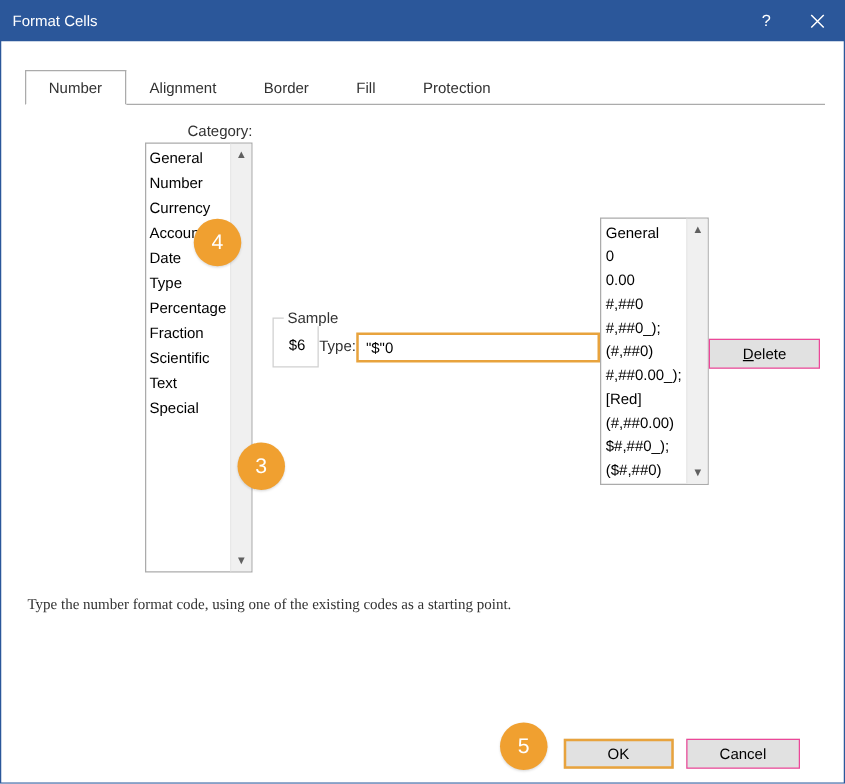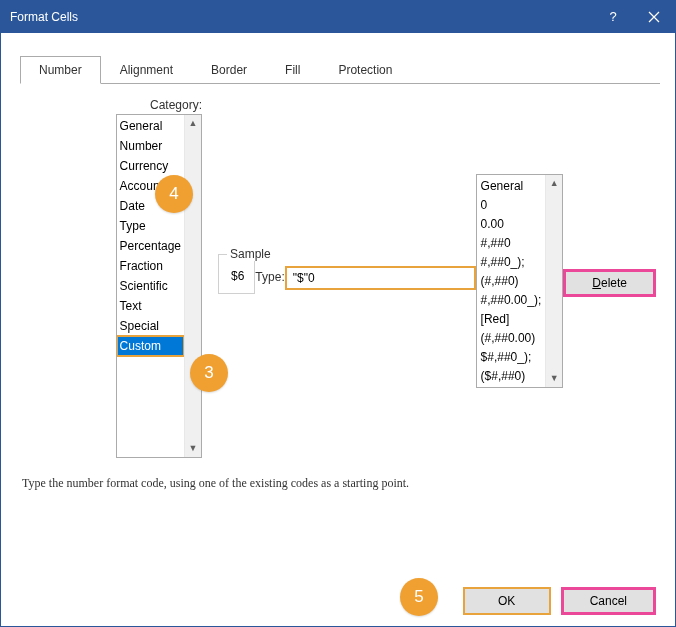--- a/index.html
+++ b/index.html
@@ -143,40 +143,40 @@
   .typelist .titem {
     font-size: 12px;
     line-height: 19px;
     color: #000;
   }
   .delete-row {
     display: flex; justify-content: flex-end;
     margin-top: 10px;
   }
   .btn {
-    border: 3px solid #ec4899;
+    border: 1px solid #ec4899;
     background: #e1e1e1;
     padding: 4px 26px;
     font-size: 12px;
     font-family: inherit;
     color: #000;
     cursor: default;
     min-width: 88px;
     text-align: center;
   }
   .btn .u { text-decoration: underline; }
   .helptext {
     margin: 18px 22px 0 22px;
     font-size: 12px;
     color: #323232;
     font-family: Liberation Serif, serif;
   }
   .footer {
     position: absolute;
-    bottom: 12px; left: 0; right: 0;
+    bottom: 12px; left: 0; right: 16px;
     display: flex;
     justify-content: flex-end;
     gap: 10px;
     padding-right: 20px;
   }
   .btn.ok { border: 2px solid #e8a33d; padding: 3px 26px; }
   
   .callout {
     position: absolute;
     width: 38px; height: 38px;
@@ -259,21 +259,20 @@
           <div class="item">Number</div>
           <div class="item">Currency</div>
           <div class="item">Accounting</div>
           <div class="item">Date</div>
           <div class="item">Type</div>
           <div class="item">Percentage</div>
           <div class="item">Fraction</div>
           <div class="item">Scientific</div>
           <div class="item">Text</div>
           <div class="item">Special</div>
-          <div class="item selected">Custom</div>
         </div>
         <div class="scrollbar">
           <div class="arrow">▲</div>
           <div style="flex:1"></div>
           <div class="arrow">▼</div>
         </div>
       </div>
     </div>
 
     <div class="right">

